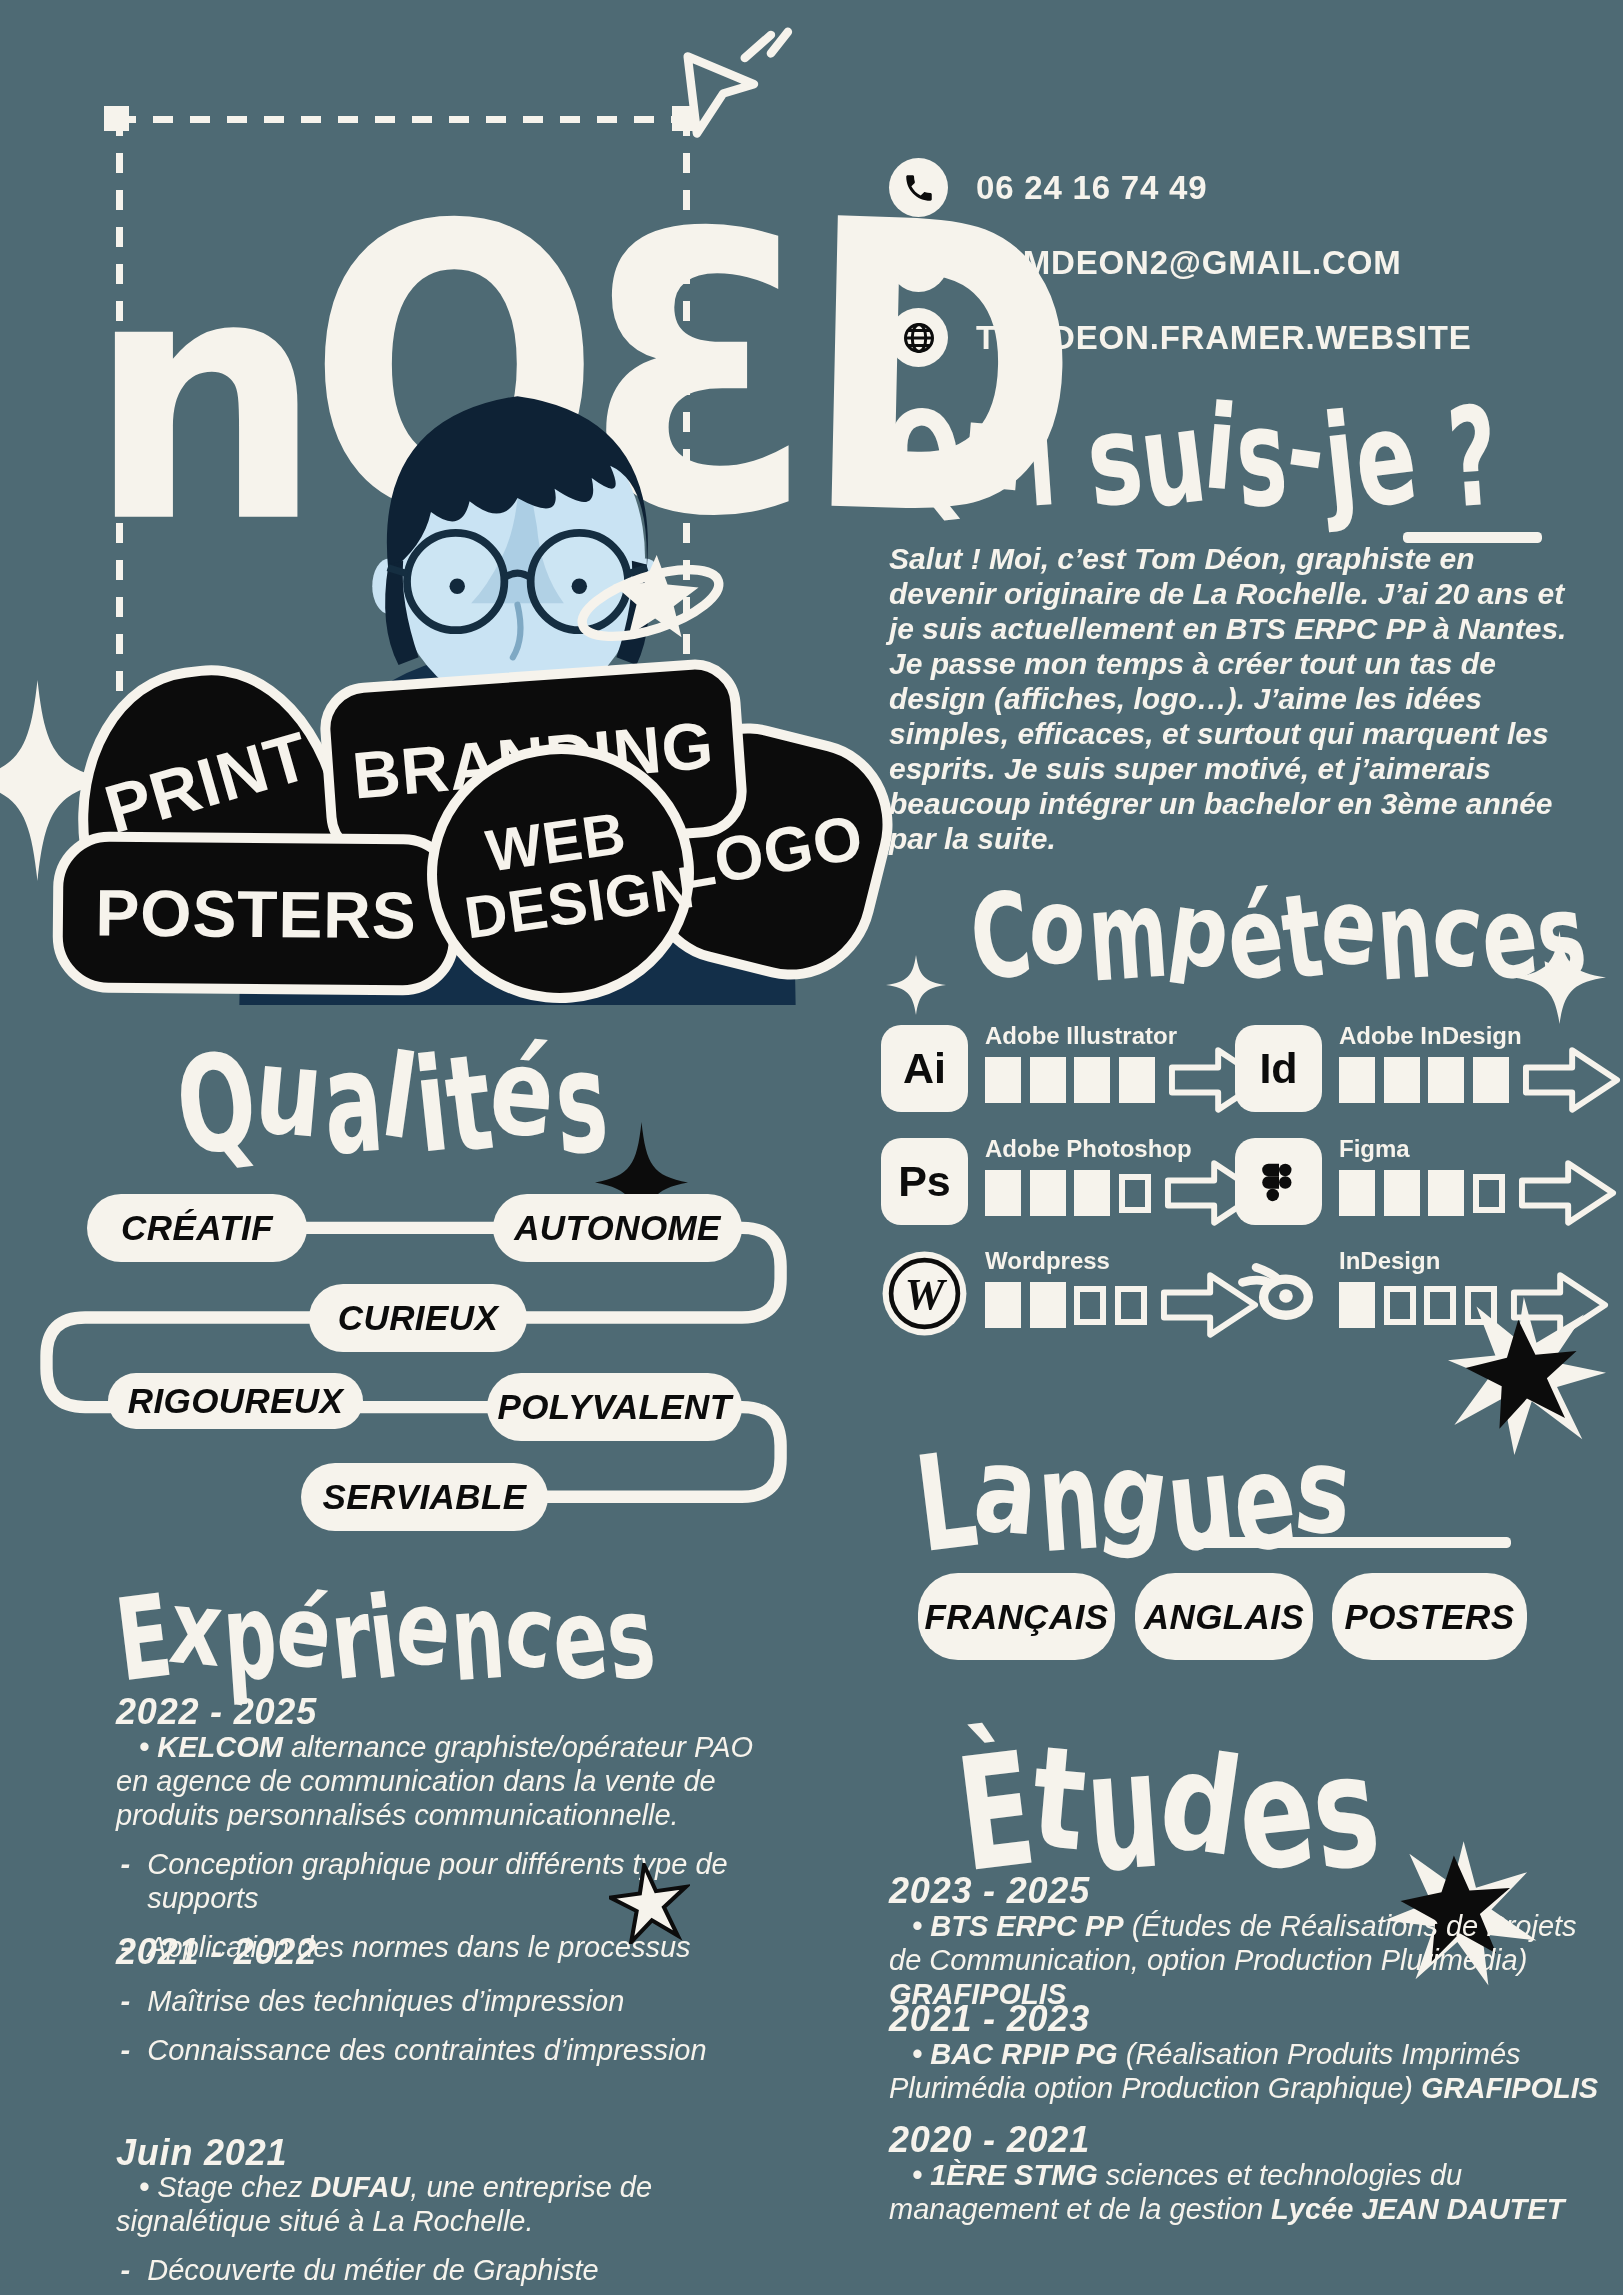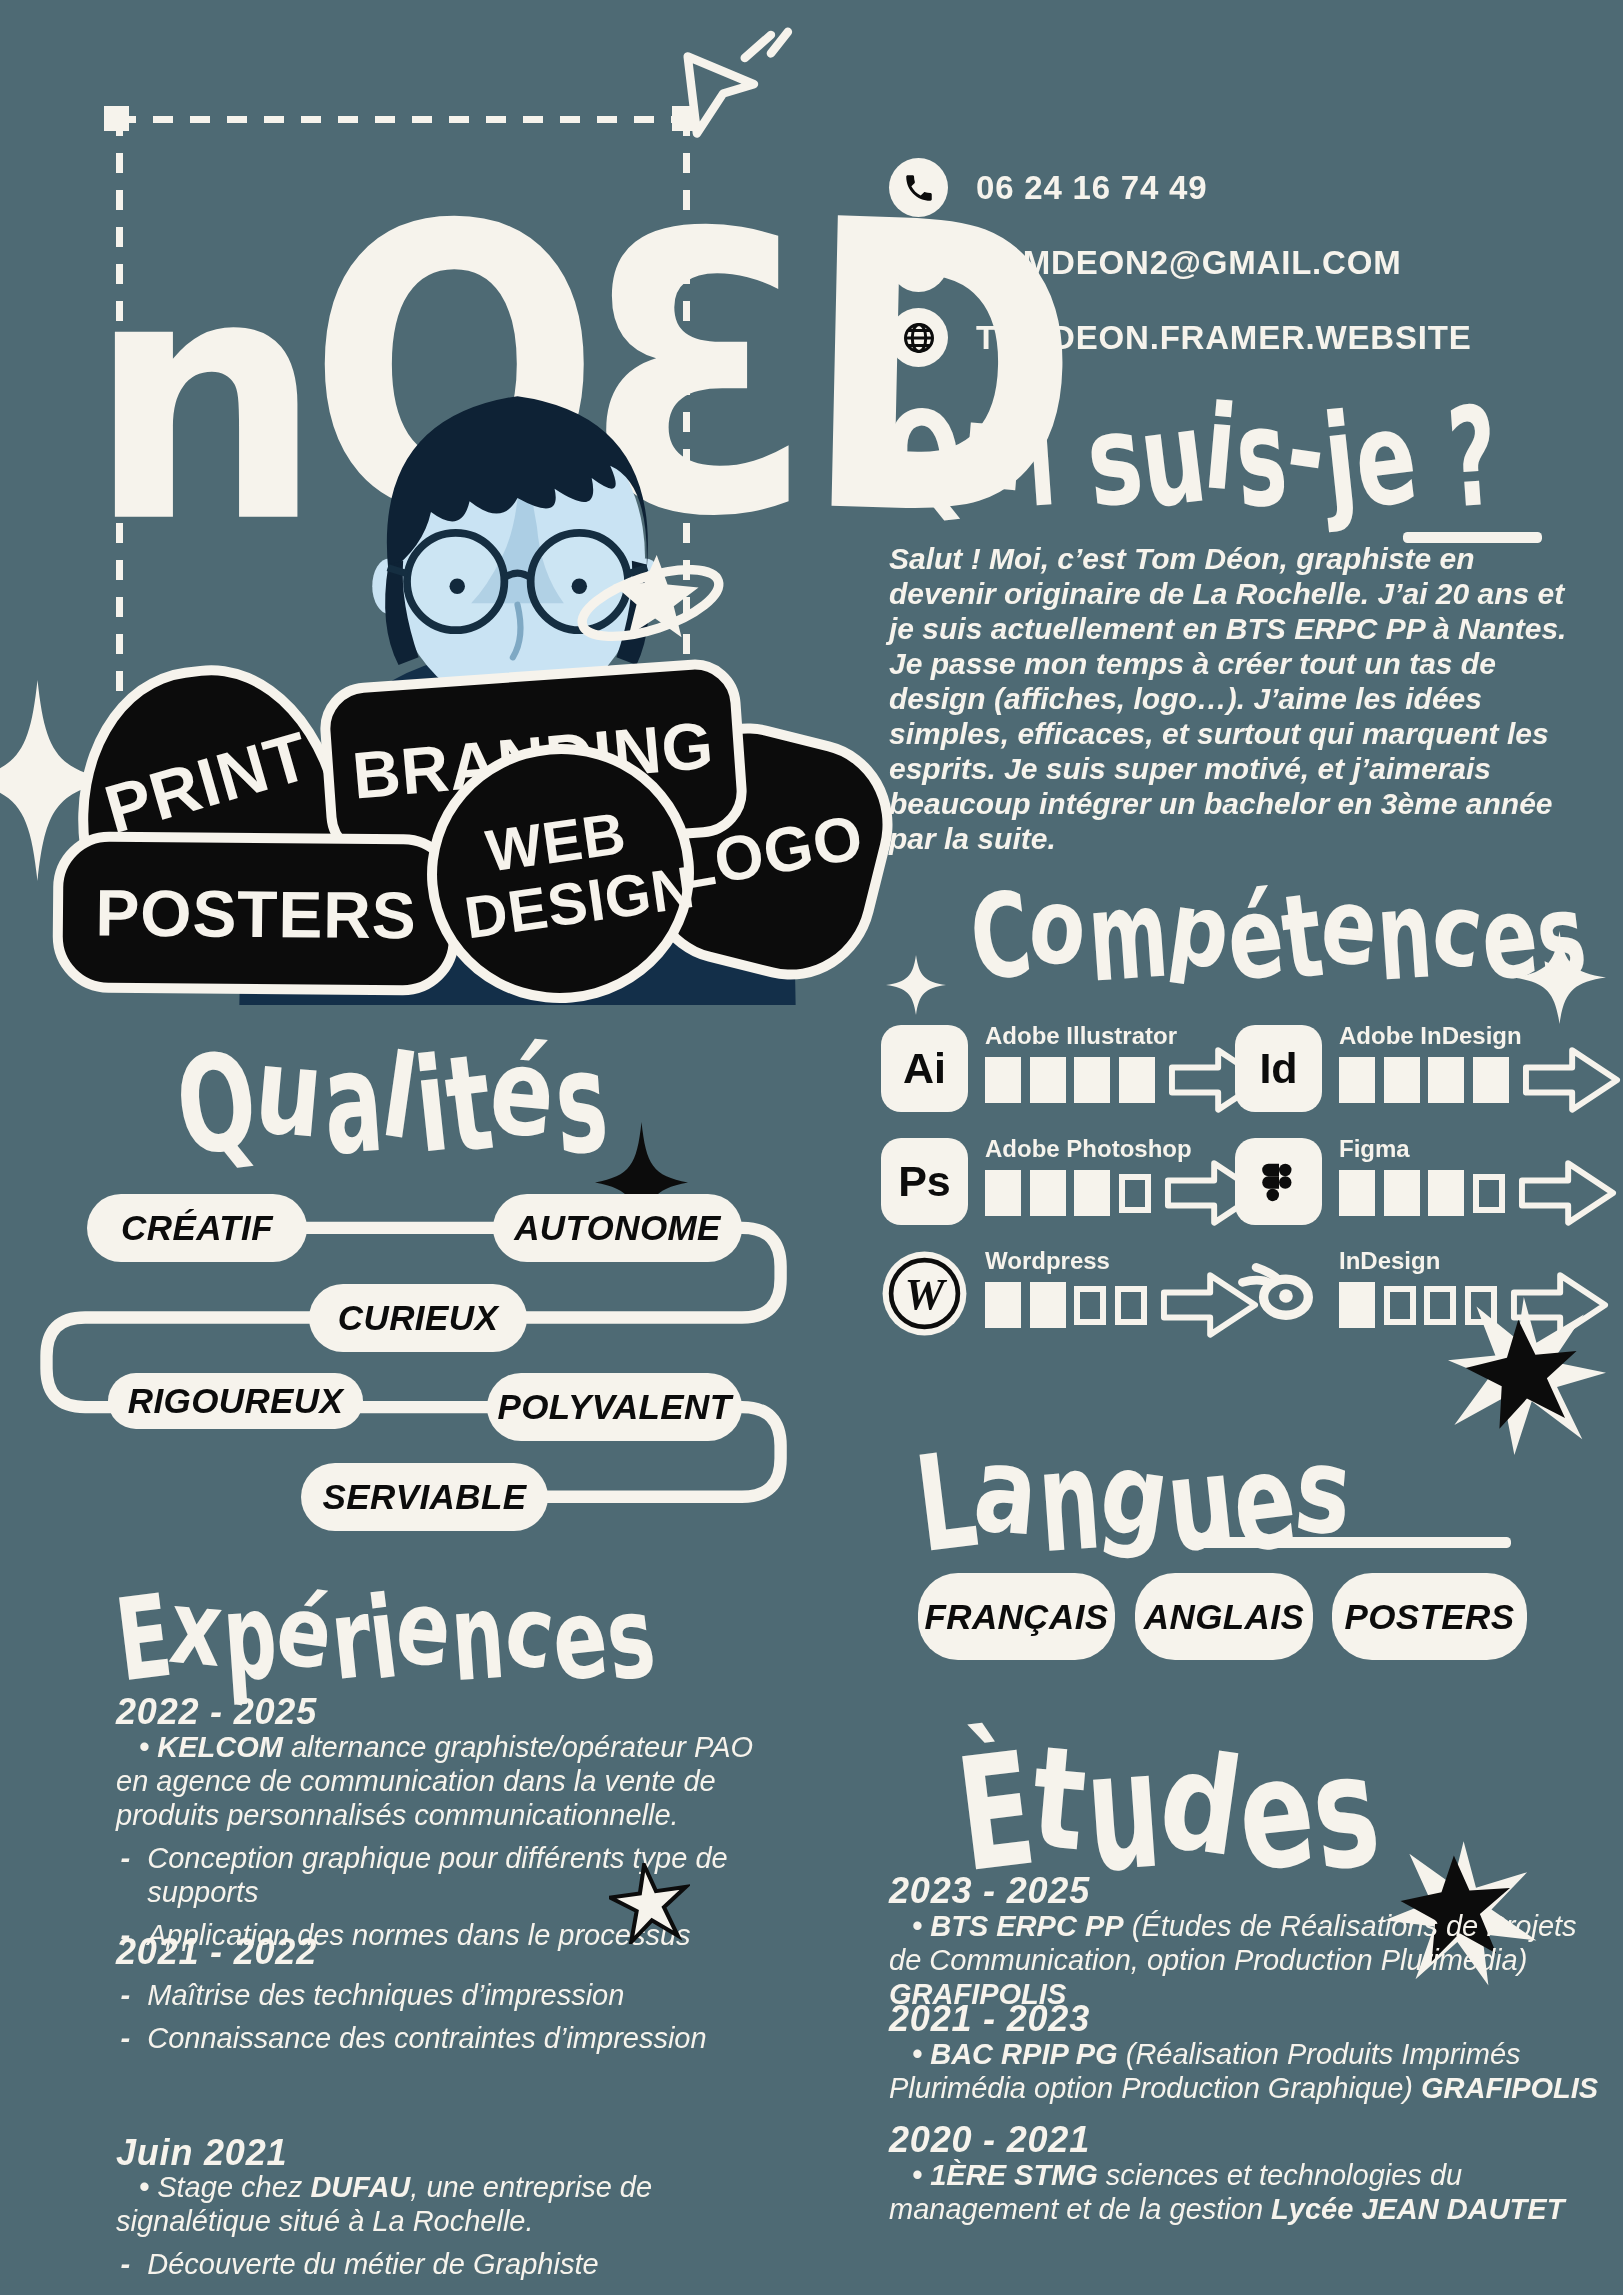--- a/index.html
+++ b/index.html
@@ -74,21 +74,21 @@
   .sq.empty{width:32px;height:39px;background:transparent;border:6.2px solid var(--cream)}
   .s-arrow{margin-left:4.6px;flex:0 0 auto}
 
   
   .period{font-size:36px;font-weight:800;font-style:italic;color:var(--cream);letter-spacing:0.8px}
   .entry{position:absolute;width:653px;font-size:29px;line-height:34px;font-style:italic;
     font-weight:500;color:var(--cream)}
   .entry p.lead-line{text-indent:23px}
   .entry p.lead-line::before{content:"• ";font-weight:800}
   .entry .b{font-weight:800}
-  .sub{display:flex;margin-top:9px}
+  .sub{display:flex;margin-top:15px}
   .sub::before{content:"-";margin:0 17px 0 4.6px;font-weight:600}
   .edu{width:719px}
 
   svg{display:block}
 </style>
 </head>
 <body>
 
 <div id="poster">
 

